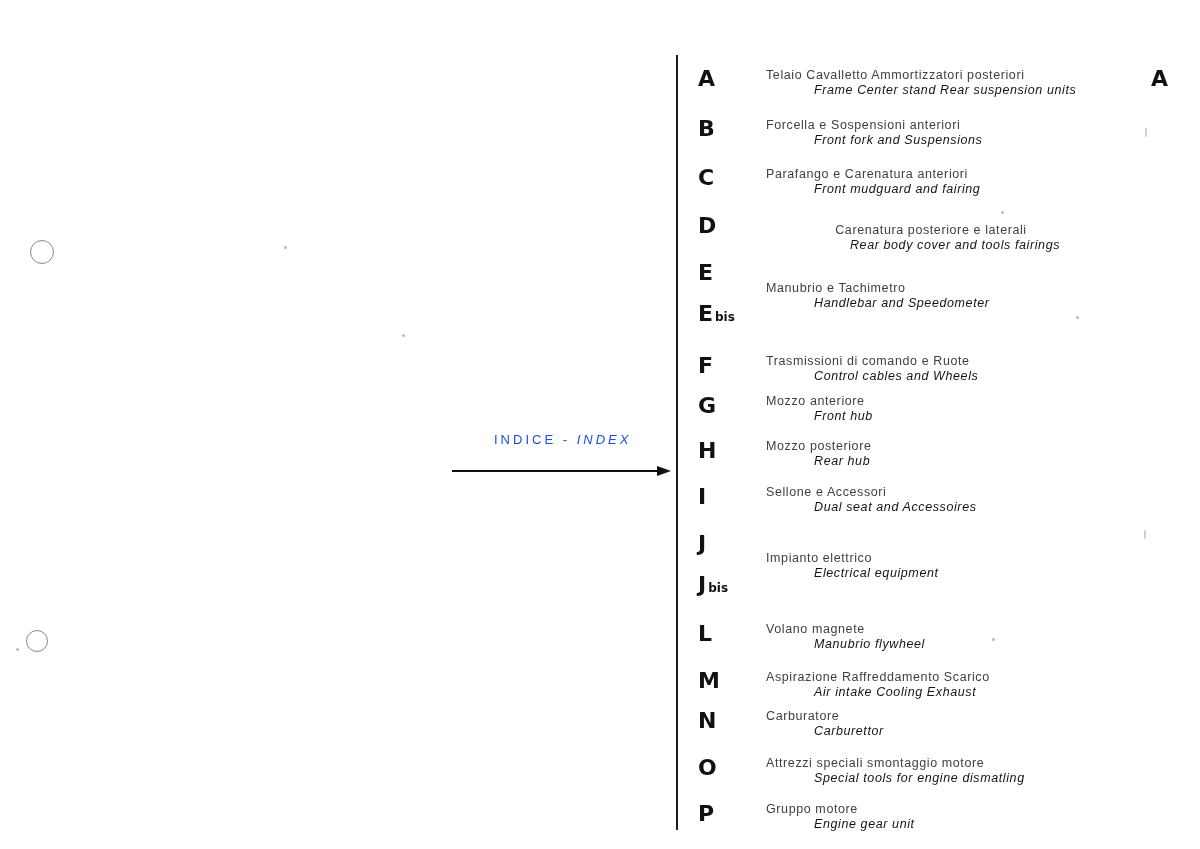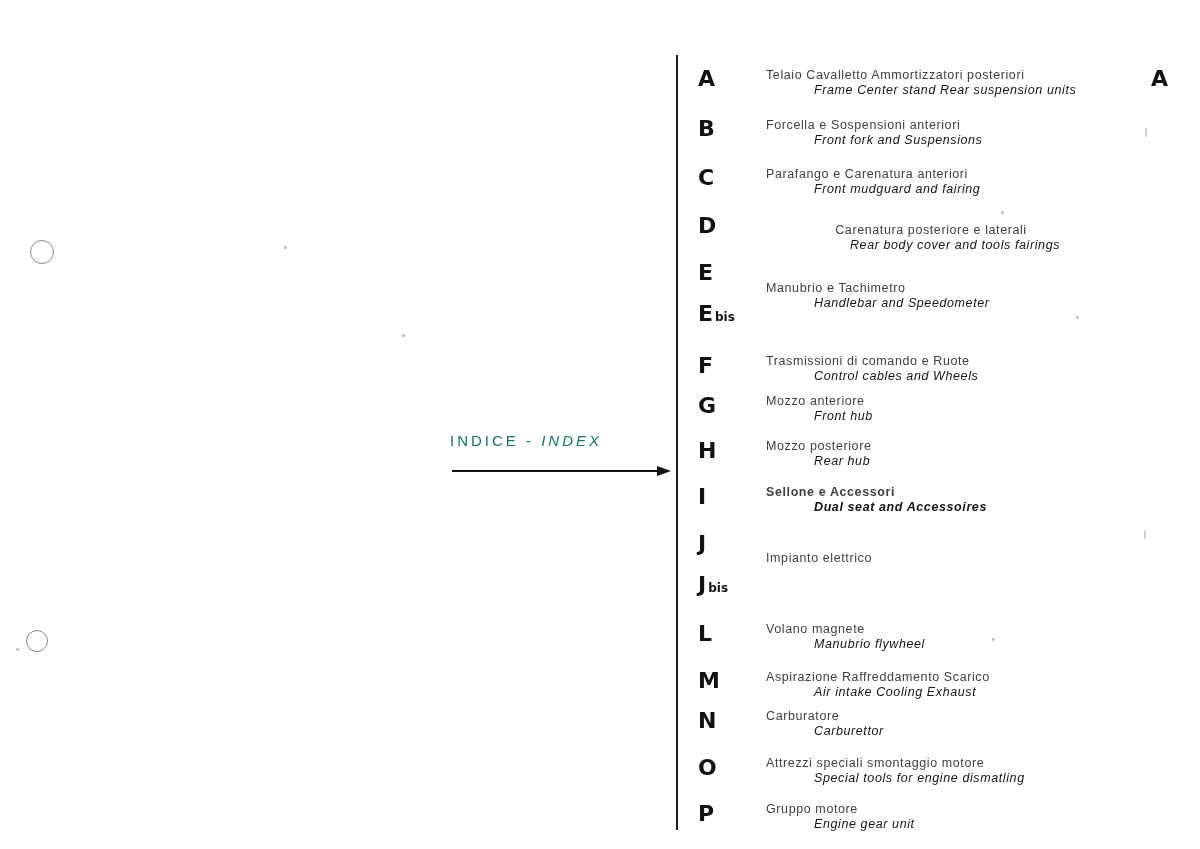--- a/index.html
+++ b/index.html
@@ -24,24 +24,25 @@
   }
 
   
   .index-label-wrap {
     position: absolute;
     left: 450px;
     top: 432px;
     width: 230px;
   }
   .index-label {
-    font-size: 15px;
+    font-size: 13px;
     letter-spacing: 3px;
-    color: #0f766e;
+    color: #1d4ed8;
     white-space: nowrap;
+    margin-left: 44px;
   }
   .index-label .it {
     font-style: italic;
     letter-spacing: 3px;
   }
   .arrow {
     position: absolute;
     left: 452px;
     top: 466px;
     width: 222px;
@@ -248,32 +249,33 @@
       </div>
       <div class="entry" style="top: 385px;">
         <div class="letter">H</div>
         <div class="texts" style="top: -1px;">
           <div class="t-it">Mozzo  posteriore</div>
           <div class="t-en">Rear  hub</div>
         </div>
       </div>
       <div class="entry" style="top: 431px;">
         <div class="letter">I</div>
-        <div class="texts" style="top: -1px; font-weight: bold;">
+        <div class="texts" style="top: -1px;">
           <div class="t-it">Sellone  e  Accessori</div>
           <div class="t-en">Dual  seat  and  Accessoires</div>
         </div>
       </div>
       <div class="entry" style="top: 478px;">
         <div class="letter">J</div>
       </div>
       <div class="entry" style="top: 519px;">
         <div class="letter">J<span class="bis">bis</span></div>
         <div class="texts" style="top: -23px;">
           <div class="t-it">Impianto  elettrico</div>
+          <div class="t-en">Electrical  equipment</div>
         </div>
       </div>
       <div class="entry" style="top: 568px;">
         <div class="letter">L</div>
         <div class="texts" style="top: -1px;">
           <div class="t-it">Volano  magnete</div>
           <div class="t-en">Manubrio  flywheel</div>
         </div>
       </div>
       <div class="entry" style="top: 615px;">

